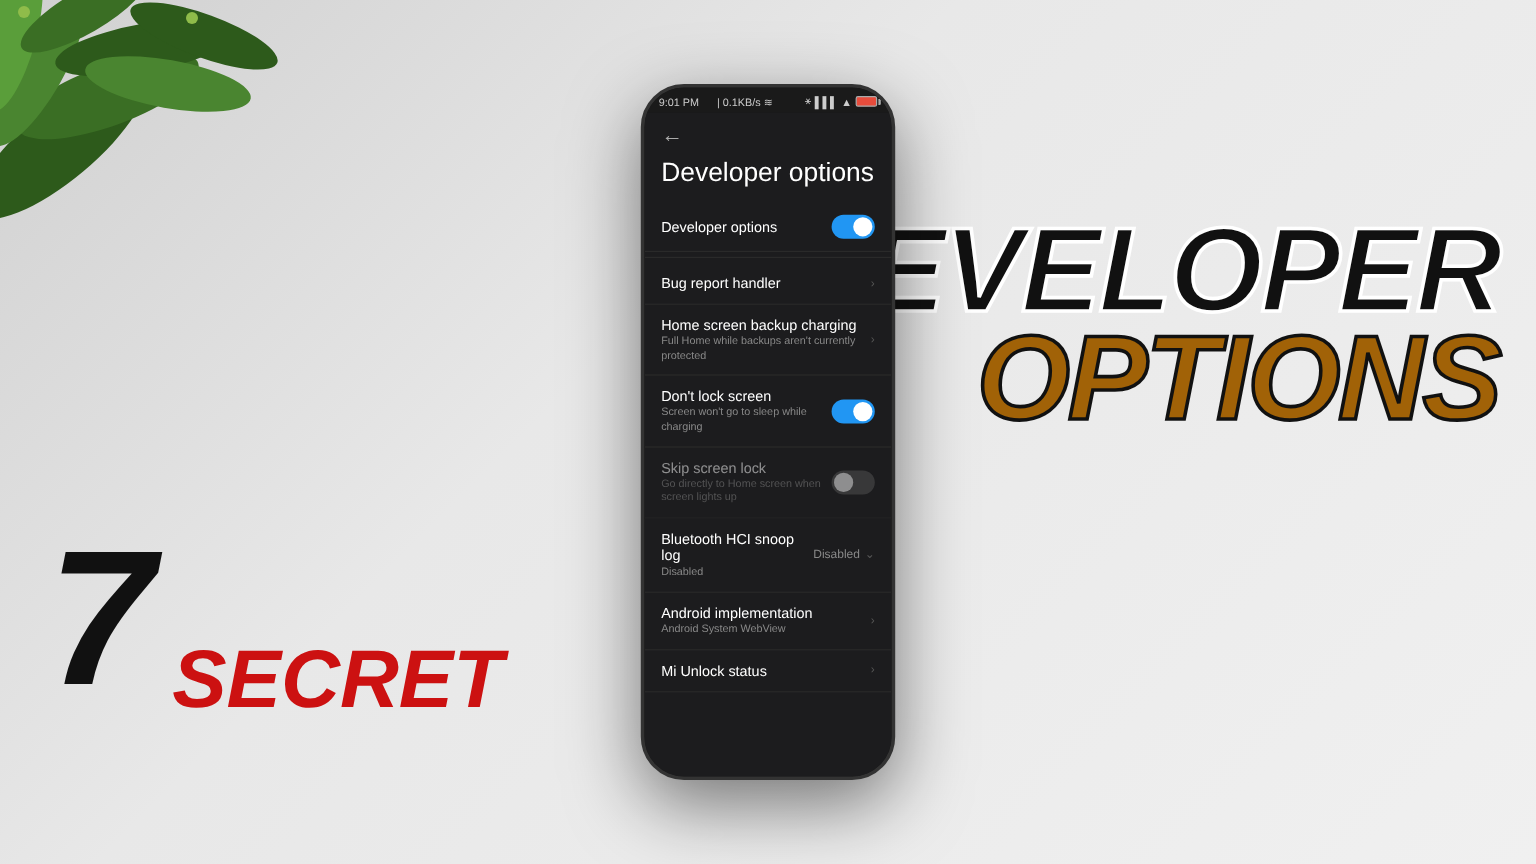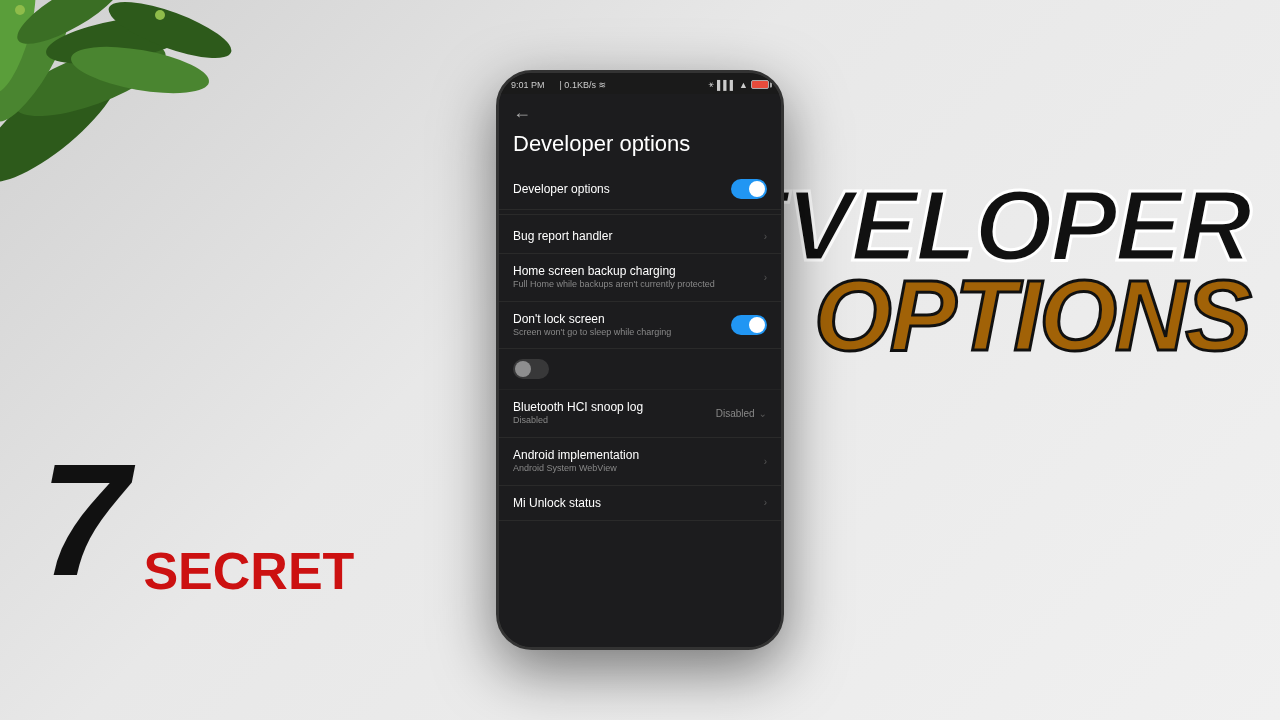--- a/index.html
+++ b/index.html
@@ -39,23 +39,24 @@
     }
     .left-text .number-7 {
       font-size: 160px;
       font-weight: 900;
       color: #111;
       font-style: italic;
       display: inline-block;
       line-height: 1;
     }
     .left-text .secret {
-      font-size: 52px;
+      font-size: 68px;
       font-weight: 900;
       color: #cc1111;
+      font-style: italic;
       display: inline-block;
       margin-left: 10px;
       vertical-align: middle;
     }
 
     
     .right-text {
       position: absolute;
       right: 30px;
       top: 180px;
@@ -86,21 +87,21 @@
 
     
     .phone-wrapper {
       position: absolute;
       left: 50%;
       top: 50%;
       transform: translate(-50%, -50%);
       z-index: 5;
     }
     .phone {
-      width: 288px;
+      width: 212px;
       height: 580px;
       background: #1a1a1a;
       border-radius: 36px;
       border: 3px solid #333;
       overflow: hidden;
       box-shadow: 0 20px 60px rgba(0,0,0,0.5);
       display: flex;
       flex-direction: column;
     }
 
@@ -338,20 +339,24 @@
           <div class="setting-info">
             <div class="setting-name">Don't lock screen</div>
             <div class="setting-desc">Screen won't go to sleep while charging</div>
           </div>
           <div class="toggle on">
             <div class="toggle-knob"></div>
           </div>
         </div>
 
         <div class="setting-item disabled-item">
+          <div class="setting-info">
+            <div class="setting-name">Skip screen lock</div>
+            <div class="setting-desc">Go directly to Home screen when screen lights up</div>
+          </div>
           <div class="toggle off">
             <div class="toggle-knob"></div>
           </div>
         </div>
 
         <div class="setting-item">
           <div class="setting-info">
             <div class="setting-name">Bluetooth HCI snoop log</div>
             <div class="setting-desc">Disabled</div>
           </div>

